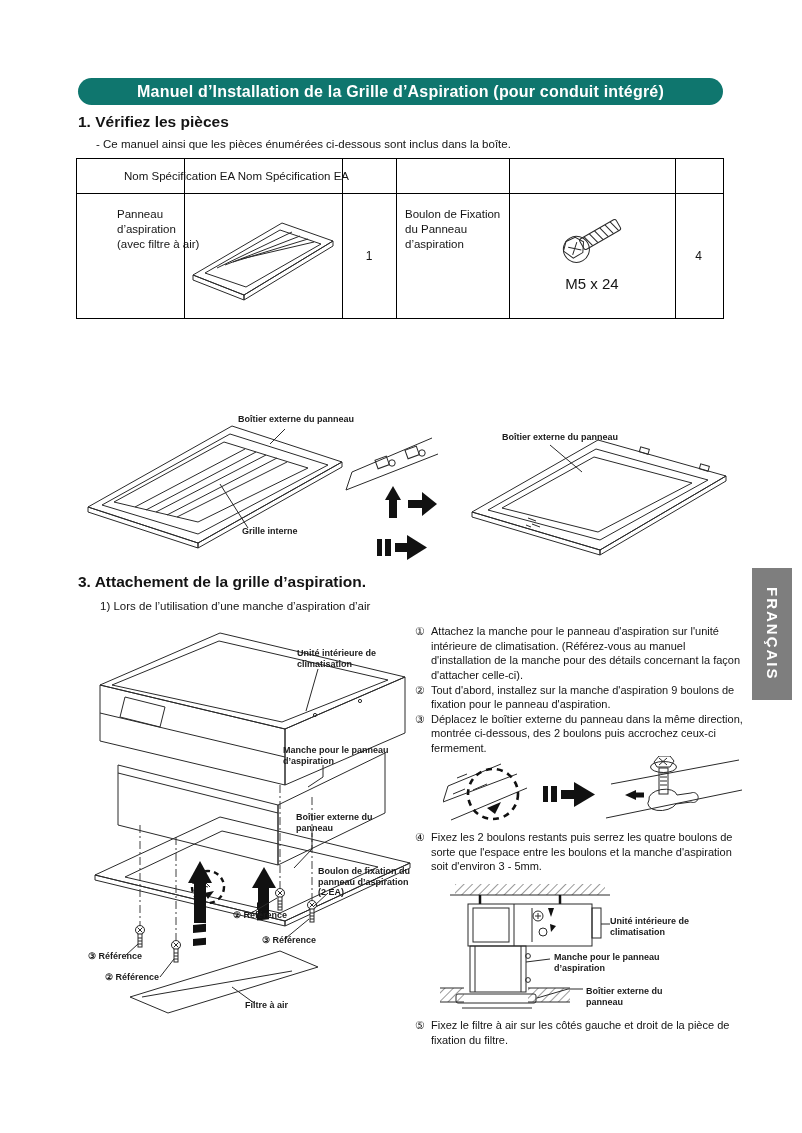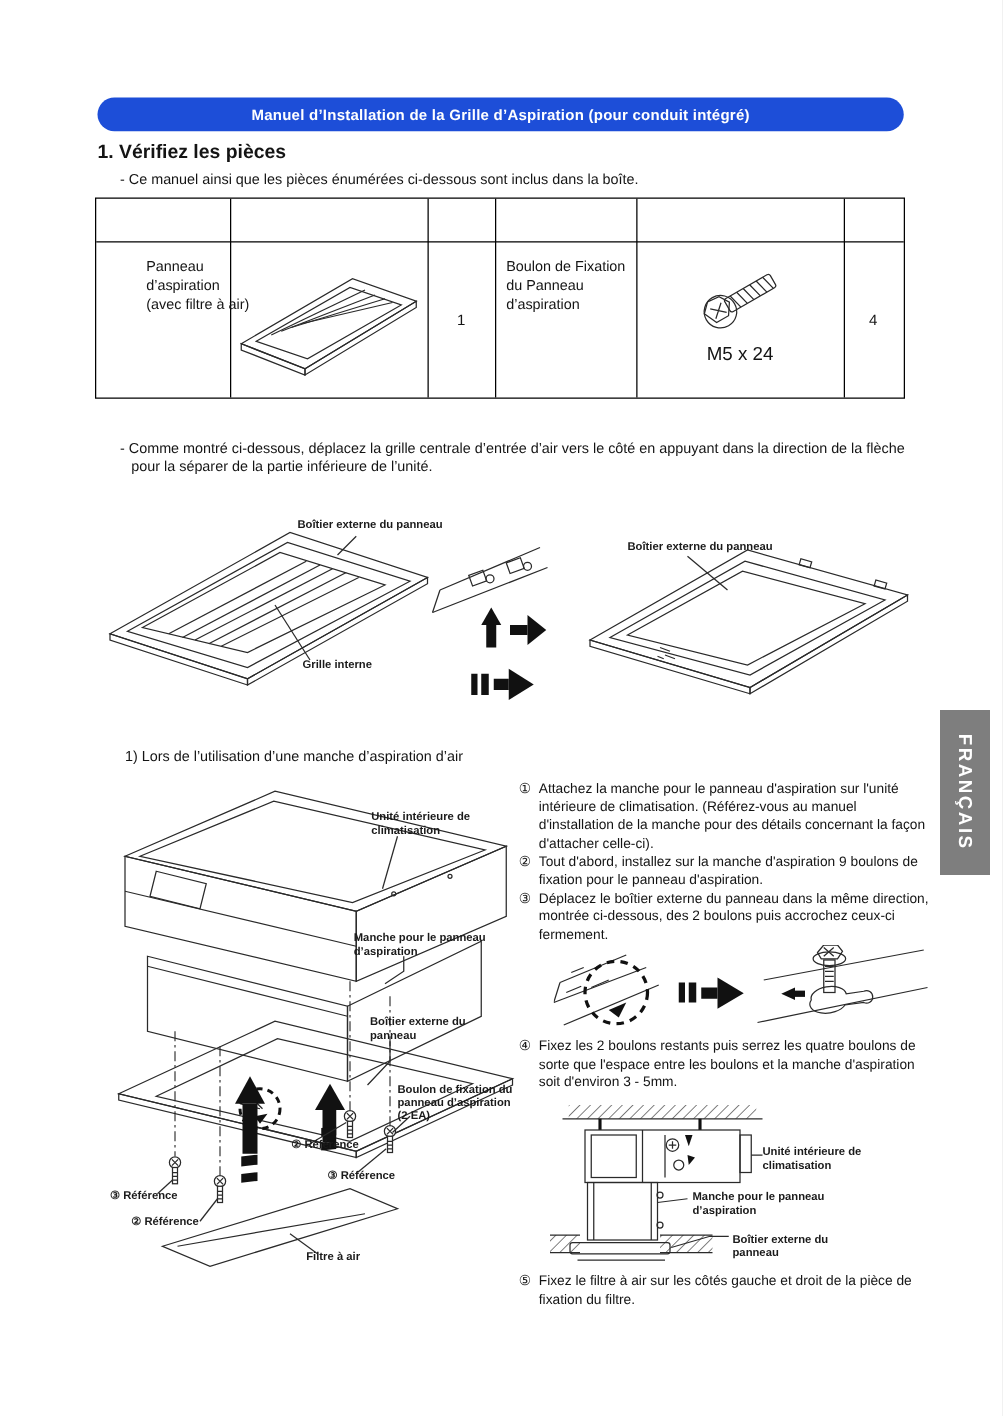--- a/index.html
+++ b/index.html
@@ -4,23 +4,23 @@
 <style>
   html,body { margin:0; padding:0; background:#e8e8e8; }
   .page {
     position:relative; width:802px; height:1133px; margin:0 auto;
     background:#ffffff; overflow:hidden;
     font-family:"Liberation Sans", sans-serif; color:#141414;
   }
   .abs { position:absolute; }
   .title-bar {
     position:absolute; left:78px; top:78px; width:645px; height:27px;
-    background:#1d4ed8; border-radius:14px; color:#fff;
+    background:#0f766e; border-radius:14px; color:#fff;
     display:flex; align-items:center; justify-content:center;
-    font-size:12px; font-weight:bold; letter-spacing:0.2px;
+    font-size:16px; font-weight:bold; letter-spacing:0.2px;
   }
   .sec-heading { position:absolute; font-size:15.5px; font-weight:bold; }
   .body-text { position:absolute; font-size:11.5px; line-height:1.28; }
   .hang { padding-left:9px; text-indent:-9px; }
   
   .parts-table { position:absolute; left:76px; top:158px; width:646px; height:159px; border:1.5px solid #000; }
   .vline { position:absolute; top:0; bottom:0; width:1px; background:#000; }
   .hline { position:absolute; left:0; right:0; height:1px; background:#000; }
   .th-overlay { position:absolute; left:0; top:0; width:319px; height:34px;
     display:flex; align-items:center; justify-content:center; font-size:11.5px; }
@@ -53,20 +53,21 @@
   <div class="sec-heading" style="left:78px; top:113px;">1. Vérifiez les pièces</div>
   <div class="body-text" style="left:96px; top:137px; width:620px;">- Ce manuel ainsi que les pièces énumérées ci-dessous sont inclus dans la boîte.</div>
 
   <div class="parts-table">
     <div class="vline" style="left:107px;"></div>
     <div class="vline" style="left:265px;"></div>
     <div class="vline" style="left:319px;"></div>
     <div class="vline" style="left:432px;"></div>
     <div class="vline" style="left:598px;"></div>
     <div class="hline" style="top:34px;"></div>
+    <div class="th-overlay">Nom Spécification EA Nom Spécification EA</div>
 
     <div class="cell-text" style="left:8px; top:48px; width:90px;margin-left:32px;">Panneau d’aspiration (avec filtre à air)</div>
 
     <svg class="abs" style="left:110px; top:42px;" width="152" height="110" viewBox="0 0 152 110">
       <polygon class="ln" points="6,74 95,22 146,40 57,94" fill="#fff"></polygon>
       <polygon class="ln" points="6,74 6,79 57,99 57,94"></polygon>
       <polygon class="ln" points="57,94 57,99 146,45 146,40"></polygon>
       <polygon class="ln" points="18,72 93,29 134,43 59,86"></polygon>
       <line class="ln" x1="30" y1="67" x2="105" y2="31"></line>
       <line class="ln" x1="38" y1="64" x2="113" y2="35"></line>
@@ -85,21 +86,20 @@
         <circle class="ln" cx="1" cy="1" r="13" fill="#fff"></circle>
         <polygon class="ln" points="-11,-4 -4,-11 6,-10 11,-2 5,7 -6,7" fill="#fff"></polygon>
         <path class="ln" d="M-5,-5 L5,4 M-5,4 L5,-5"></path>
       </g>
     </svg>
     <div class="cell-center" style="left:432px; top:114px; width:166px; height:20px; font-size:15px;">M5 x 24</div>
 
     <div class="cell-center" style="left:598px; top:34px; width:47px; height:125px;">4</div>
   </div>
 
-  <div class="body-text hang" style="left:96px; top:352px; width:625px;">- Comme montré ci-dessous, déplacez la grille centrale d’entrée d’air vers le côté en appuyant dans la direction de la flèche pour la séparer de la partie inférieure de l’unité.</div>
 
   <svg class="abs" style="left:80px; top:412px;" width="655" height="155" viewBox="0 0 655 155">
 
     <polygon class="ln" points="8,95 152,14 262,50 118,131" fill="#fff"></polygon>
     <polygon class="ln" points="8,95 8,100 118,136 118,131"></polygon>
     <polygon class="ln" points="118,131 118,136 262,55 262,50"></polygon>
     <polygon class="ln" points="22,93 150,22 248,53 118,122"></polygon>
     <polygon class="ln" points="34,90 144,30 228,56 118,110"></polygon>
     <line class="ln" x1="55" y1="95" x2="165" y2="37"></line>
     <line class="ln" x1="66" y1="98" x2="176" y2="40"></line>
@@ -132,20 +132,21 @@
     <polygon class="ln" points="422,96 514,45 612,71 518,120"></polygon>
     <rect class="ln" x="560" y="36" width="9" height="5" transform="rotate(16 564 38)" fill="#fff"></rect>
     <rect class="ln" x="620" y="53" width="9" height="5" transform="rotate(16 624 55)" fill="#fff"></rect>
     <line class="ln" x1="470" y1="33" x2="502" y2="60"></line>
     <path class="ln" d="M448,106 l8,3 M452,112 l8,3 M446,113 l5,2"></path>
   </svg>
   <div class="dlabel" style="left:238px; top:414px; width:130px;">Boîtier externe du panneau</div>
   <div class="dlabel" style="left:242px; top:526px; width:80px;">Grille interne</div>
   <div class="dlabel" style="left:502px; top:432px; width:130px;">Boîtier externe du panneau</div>
 
+  <div class="sec-heading" style="left:78px; top:573px;">3. Attachement de la grille d’aspiration.</div>
   <div class="body-text" style="left:100px; top:599px; width:400px;">1) Lors de l’utilisation d’une manche d’aspiration d’air</div>
 
   <div class="lang-tab">FRANÇAIS</div>
 
   <div class="steps" style="left:415px; top:624px;">
     <div class="step">
       <span class="step-num">①</span>
       <span class="step-text">Attachez la manche pour le panneau d'aspiration sur l'unité intérieure de climatisation. (Référez-vous au manuel d'installation de la manche pour des détails concernant la façon d'attacher celle-ci).</span>
     </div>
     <div class="step">

